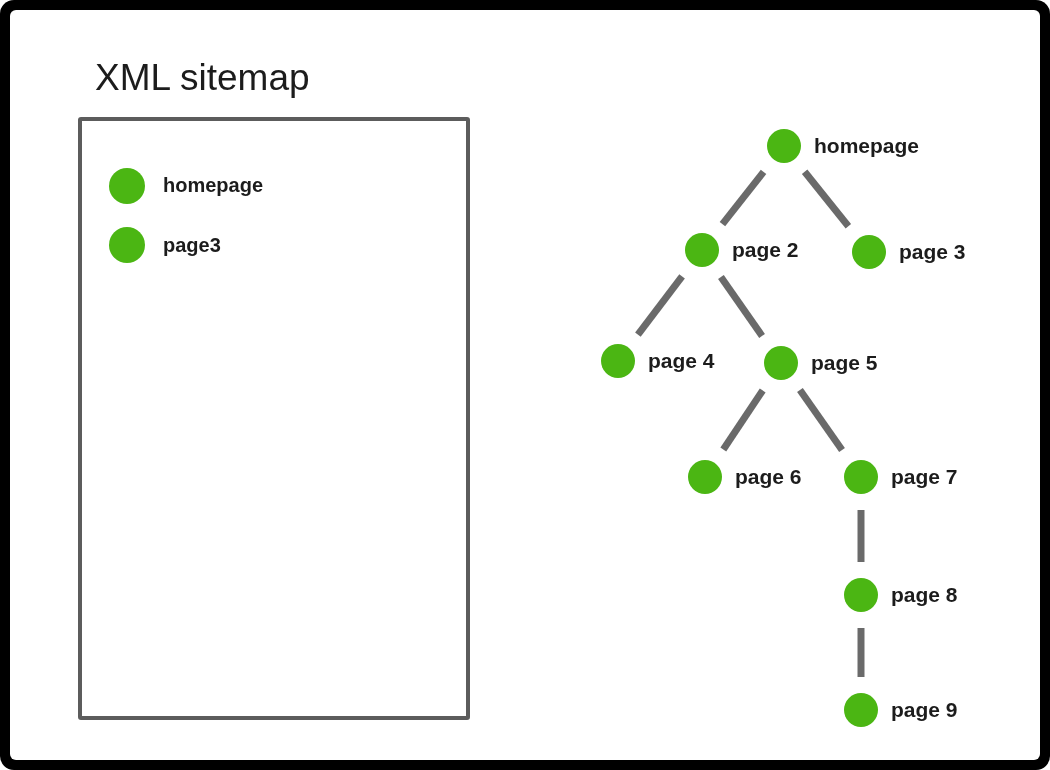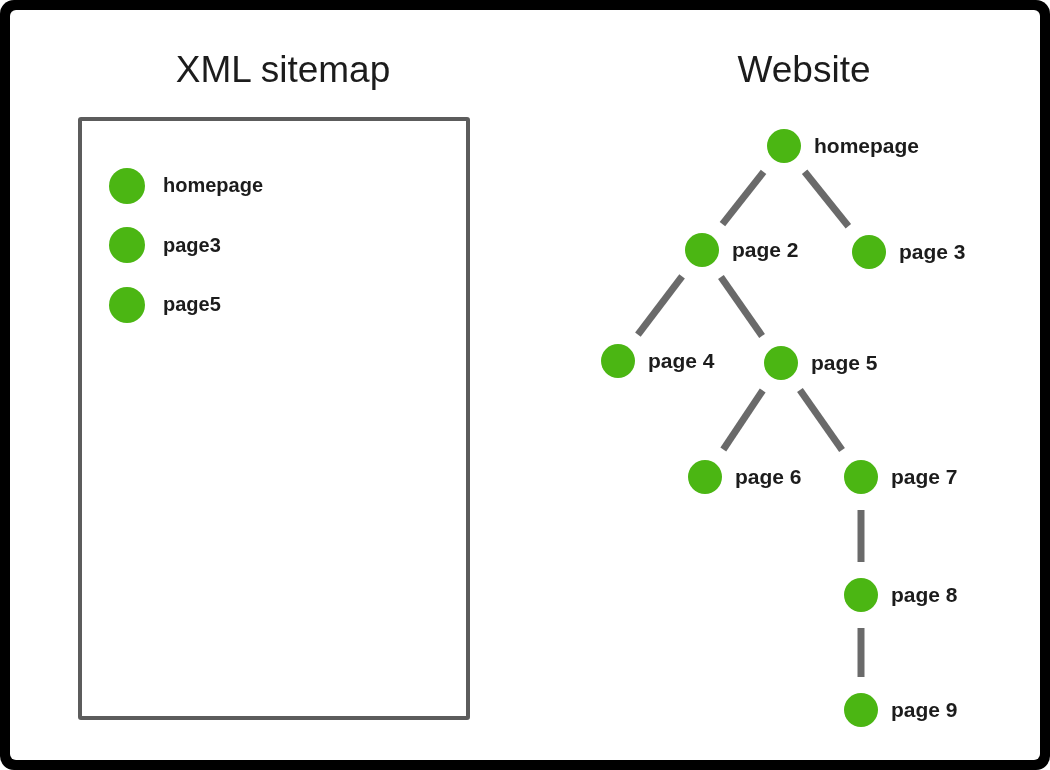--- a/index.html
+++ b/index.html
@@ -22,26 +22,26 @@
     background: var(--background, #fff);
     border-radius: 6px;
   }
   .stage {
     position: absolute;
     inset: 0;
   }
   .panel-title {
     position: absolute;
     top: 42px;
-    margin: 9px;
+    margin: 17px;
     font-size: 37px;
     font-weight: 400;
     line-height: 1;
     color: var(--text-dark, #1c1c1c);
-    text-align: center;
+    text-align: left;
   }
   .panel-title.left { left: 78px; width: 392px; }
   .panel-title.right { left: 560px; width: 470px; }
 
   .sitemap-box {
     position: absolute;
     left: 78px;
     top: 117px;
     width: 392px;
     height: 603px;
@@ -94,35 +94,30 @@
 </style>
 </head>
 <body>
 
 <div class="frame">
   <div class="inner"></div>
   <div class="stage">
 
     <h1 class="panel-title left">XML sitemap</h1>
 
-    <h1 class="panel-title right">Website</h1>
 
     <div class="sitemap-box">
       <div class="sitemap-list">
           <div class="sitemap-item">
             <span class="dot"></span>
             <span class="item-label">homepage</span>
           </div>
           <div class="sitemap-item">
             <span class="dot"></span>
             <span class="item-label">page3</span>
-          </div>
-          <div class="sitemap-item">
-            <span class="dot"></span>
-            <span class="item-label">page5</span>
           </div>
         </div>
     </div>
 
     <svg class="tree-svg" viewBox="0 0 1050 770" xmlns="http://www.w3.org/2000/svg">
         <line x1="763.5679003635695" y1="171.91388246571668" x2="722.4320996364305" y2="224.08611753428332" class="edge"></line>
         <line x1="804.6445420934755" y1="171.744958375393" x2="848.3554579065245" y2="226.255041624607" class="edge"></line>
         <line x1="682.0863918838772" y1="276.31441072487644" x2="637.9136081161228" y2="334.68558927512356" class="edge"></line>
         <line x1="720.9081906552653" y1="277.0458929625948" x2="762.0918093447347" y2="335.9541070374052" class="edge"></line>
         <line x1="762.6948935245674" y1="390.4576597131488" x2="723.3051064754326" y2="449.5423402868512" class="edge"></line>

